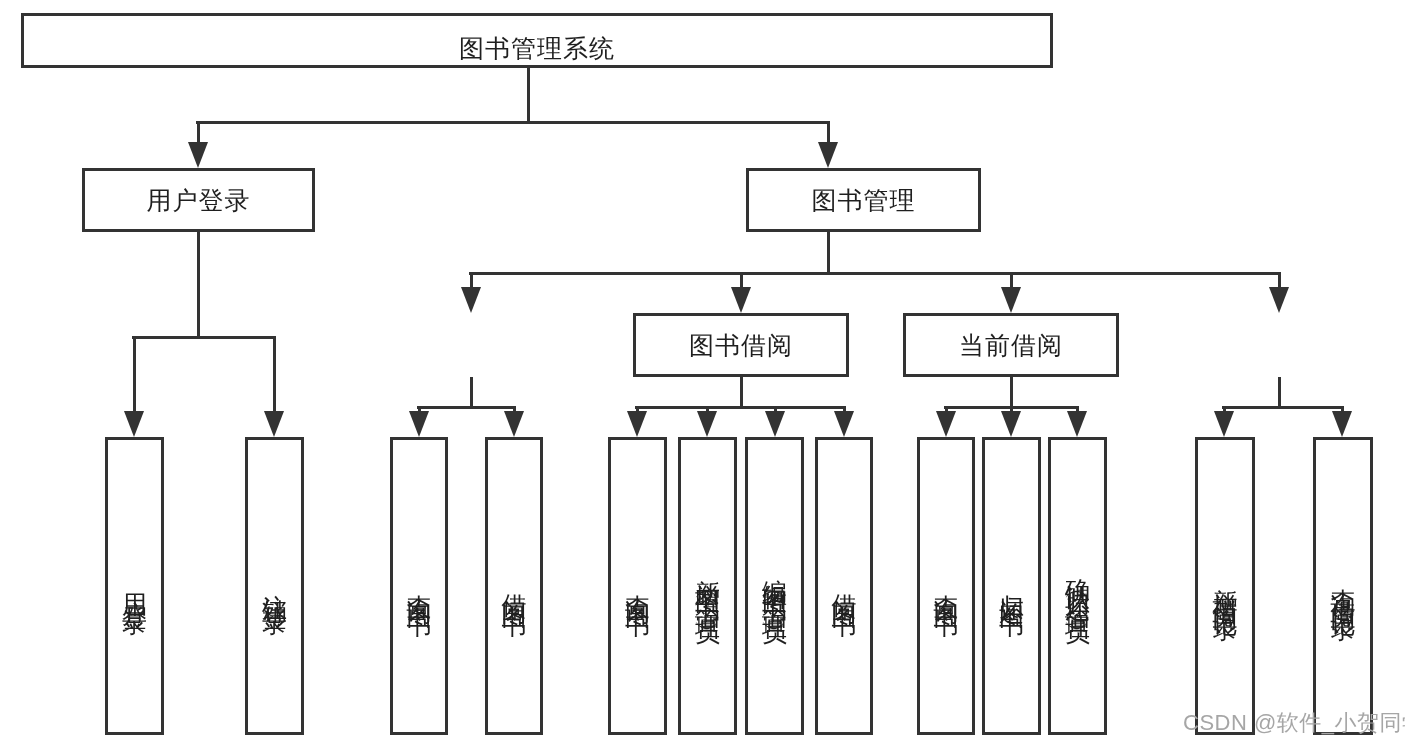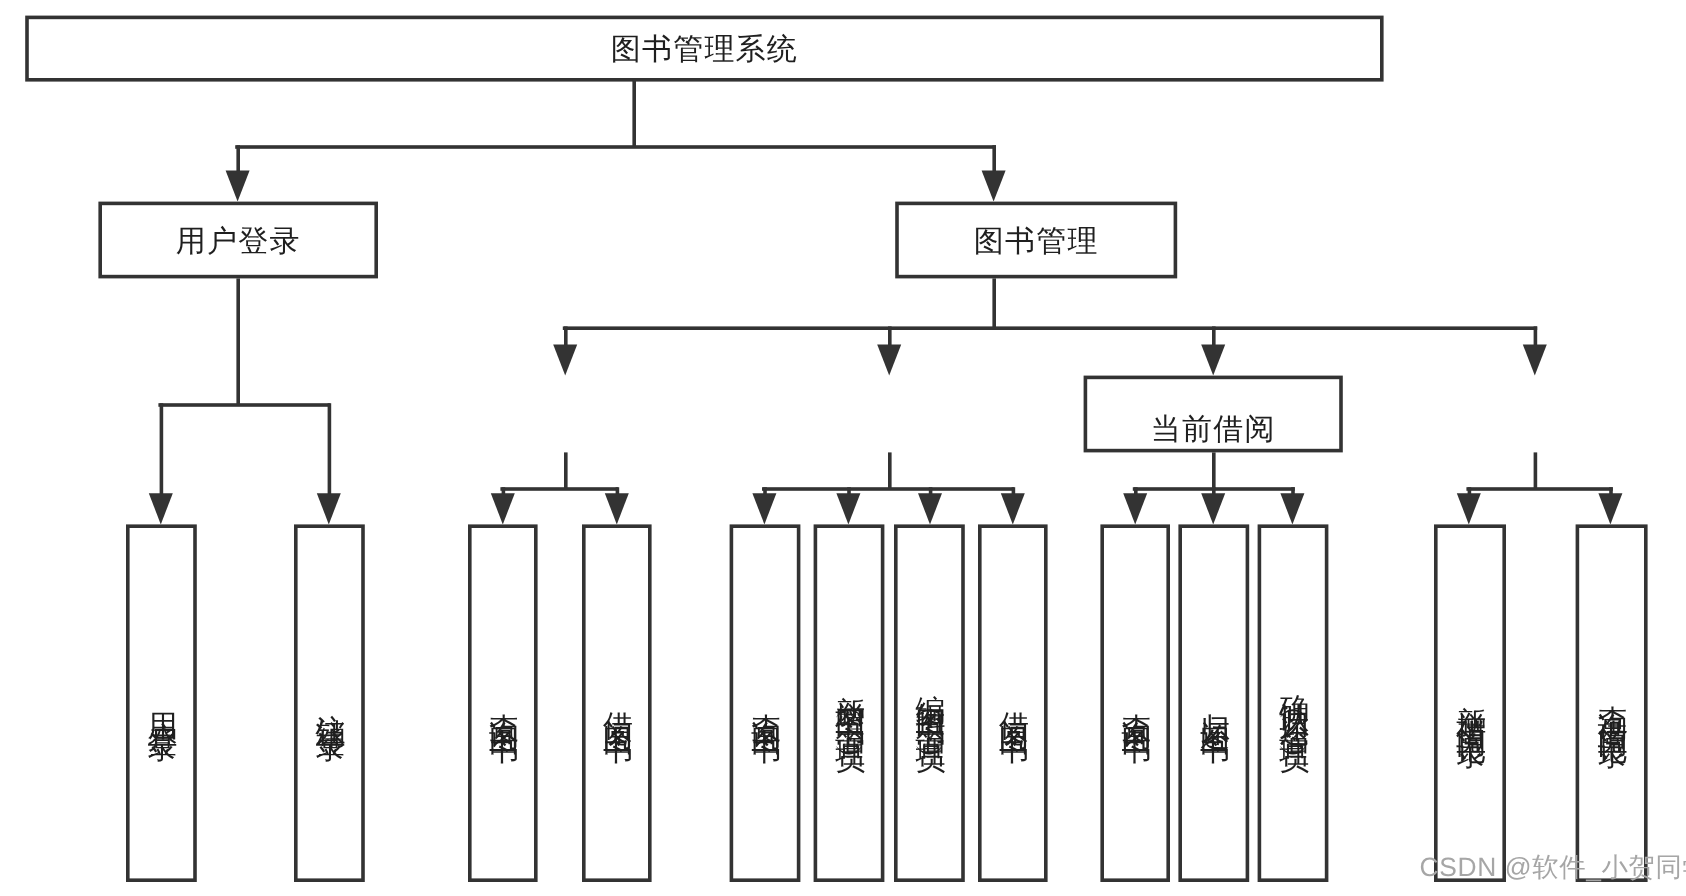--- a/index.html
+++ b/index.html
@@ -52,21 +52,21 @@
     white-space: nowrap;
     z-index: 10;
     letter-spacing: 0.5px;
   }
 </style>
 </head>
 <body>
 
 <div id="canvas">
 
-  <div class="box" style="left:21px; top:13px; width:1132px; height:55px;">
+  <div class="box" style="left:21px; top:13px; width:1032px; height:55px;align-items:flex-end;">
     <span class="hlabel">图书管理系统</span>
   </div>
 
   <div class="vl" style="left:527px; top:66px; height:57px;"></div>
   <div class="hl" style="left:196px; top:121px; width:634px;"></div>
   <div class="vl" style="left:197px; top:121px; height:26px;"></div>
   <div class="vl" style="left:827px; top:121px; height:26px;"></div>
   <div class="ar" style="left:188px; top:142px;"></div>
   <div class="ar" style="left:818px; top:142px;"></div>
 
@@ -88,21 +88,24 @@
   <div class="hl" style="left:469px; top:272px; width:812px;"></div>
   <div class="vl" style="left:470px; top:272px; height:20px;"></div>
   <div class="vl" style="left:740px; top:272px; height:20px;"></div>
   <div class="vl" style="left:1010px; top:272px; height:20px;"></div>
   <div class="vl" style="left:1278px; top:272px; height:20px;"></div>
   <div class="ar" style="left:461px; top:287px;"></div>
   <div class="ar" style="left:731px; top:287px;"></div>
   <div class="ar" style="left:1001px; top:287px;"></div>
   <div class="ar" style="left:1269px; top:287px;"></div>
 
-  <div class="box" style="left:903px; top:313px; width:216px; height:64px;align-items:flex-end;">
+  <div class="box" style="left:633px; top:313px; width:216px; height:64px;">
+    <span class="hlabel">图书借阅</span>
+  </div>
+  <div class="box" style="left:903px; top:313px; width:216px; height:64px;">
     <span class="hlabel">当前借阅</span>
   </div>
 
   <div class="vl" style="left:470px; top:377px; height:31px;"></div>
   <div class="hl" style="left:417px; top:406px; width:98px;"></div>
   <div class="vl" style="left:418px; top:406px; height:9px;"></div>
   <div class="vl" style="left:513px; top:406px; height:9px;"></div>
   <div class="ar" style="left:409px; top:411px;"></div>
   <div class="ar" style="left:504px; top:411px;"></div>
 

